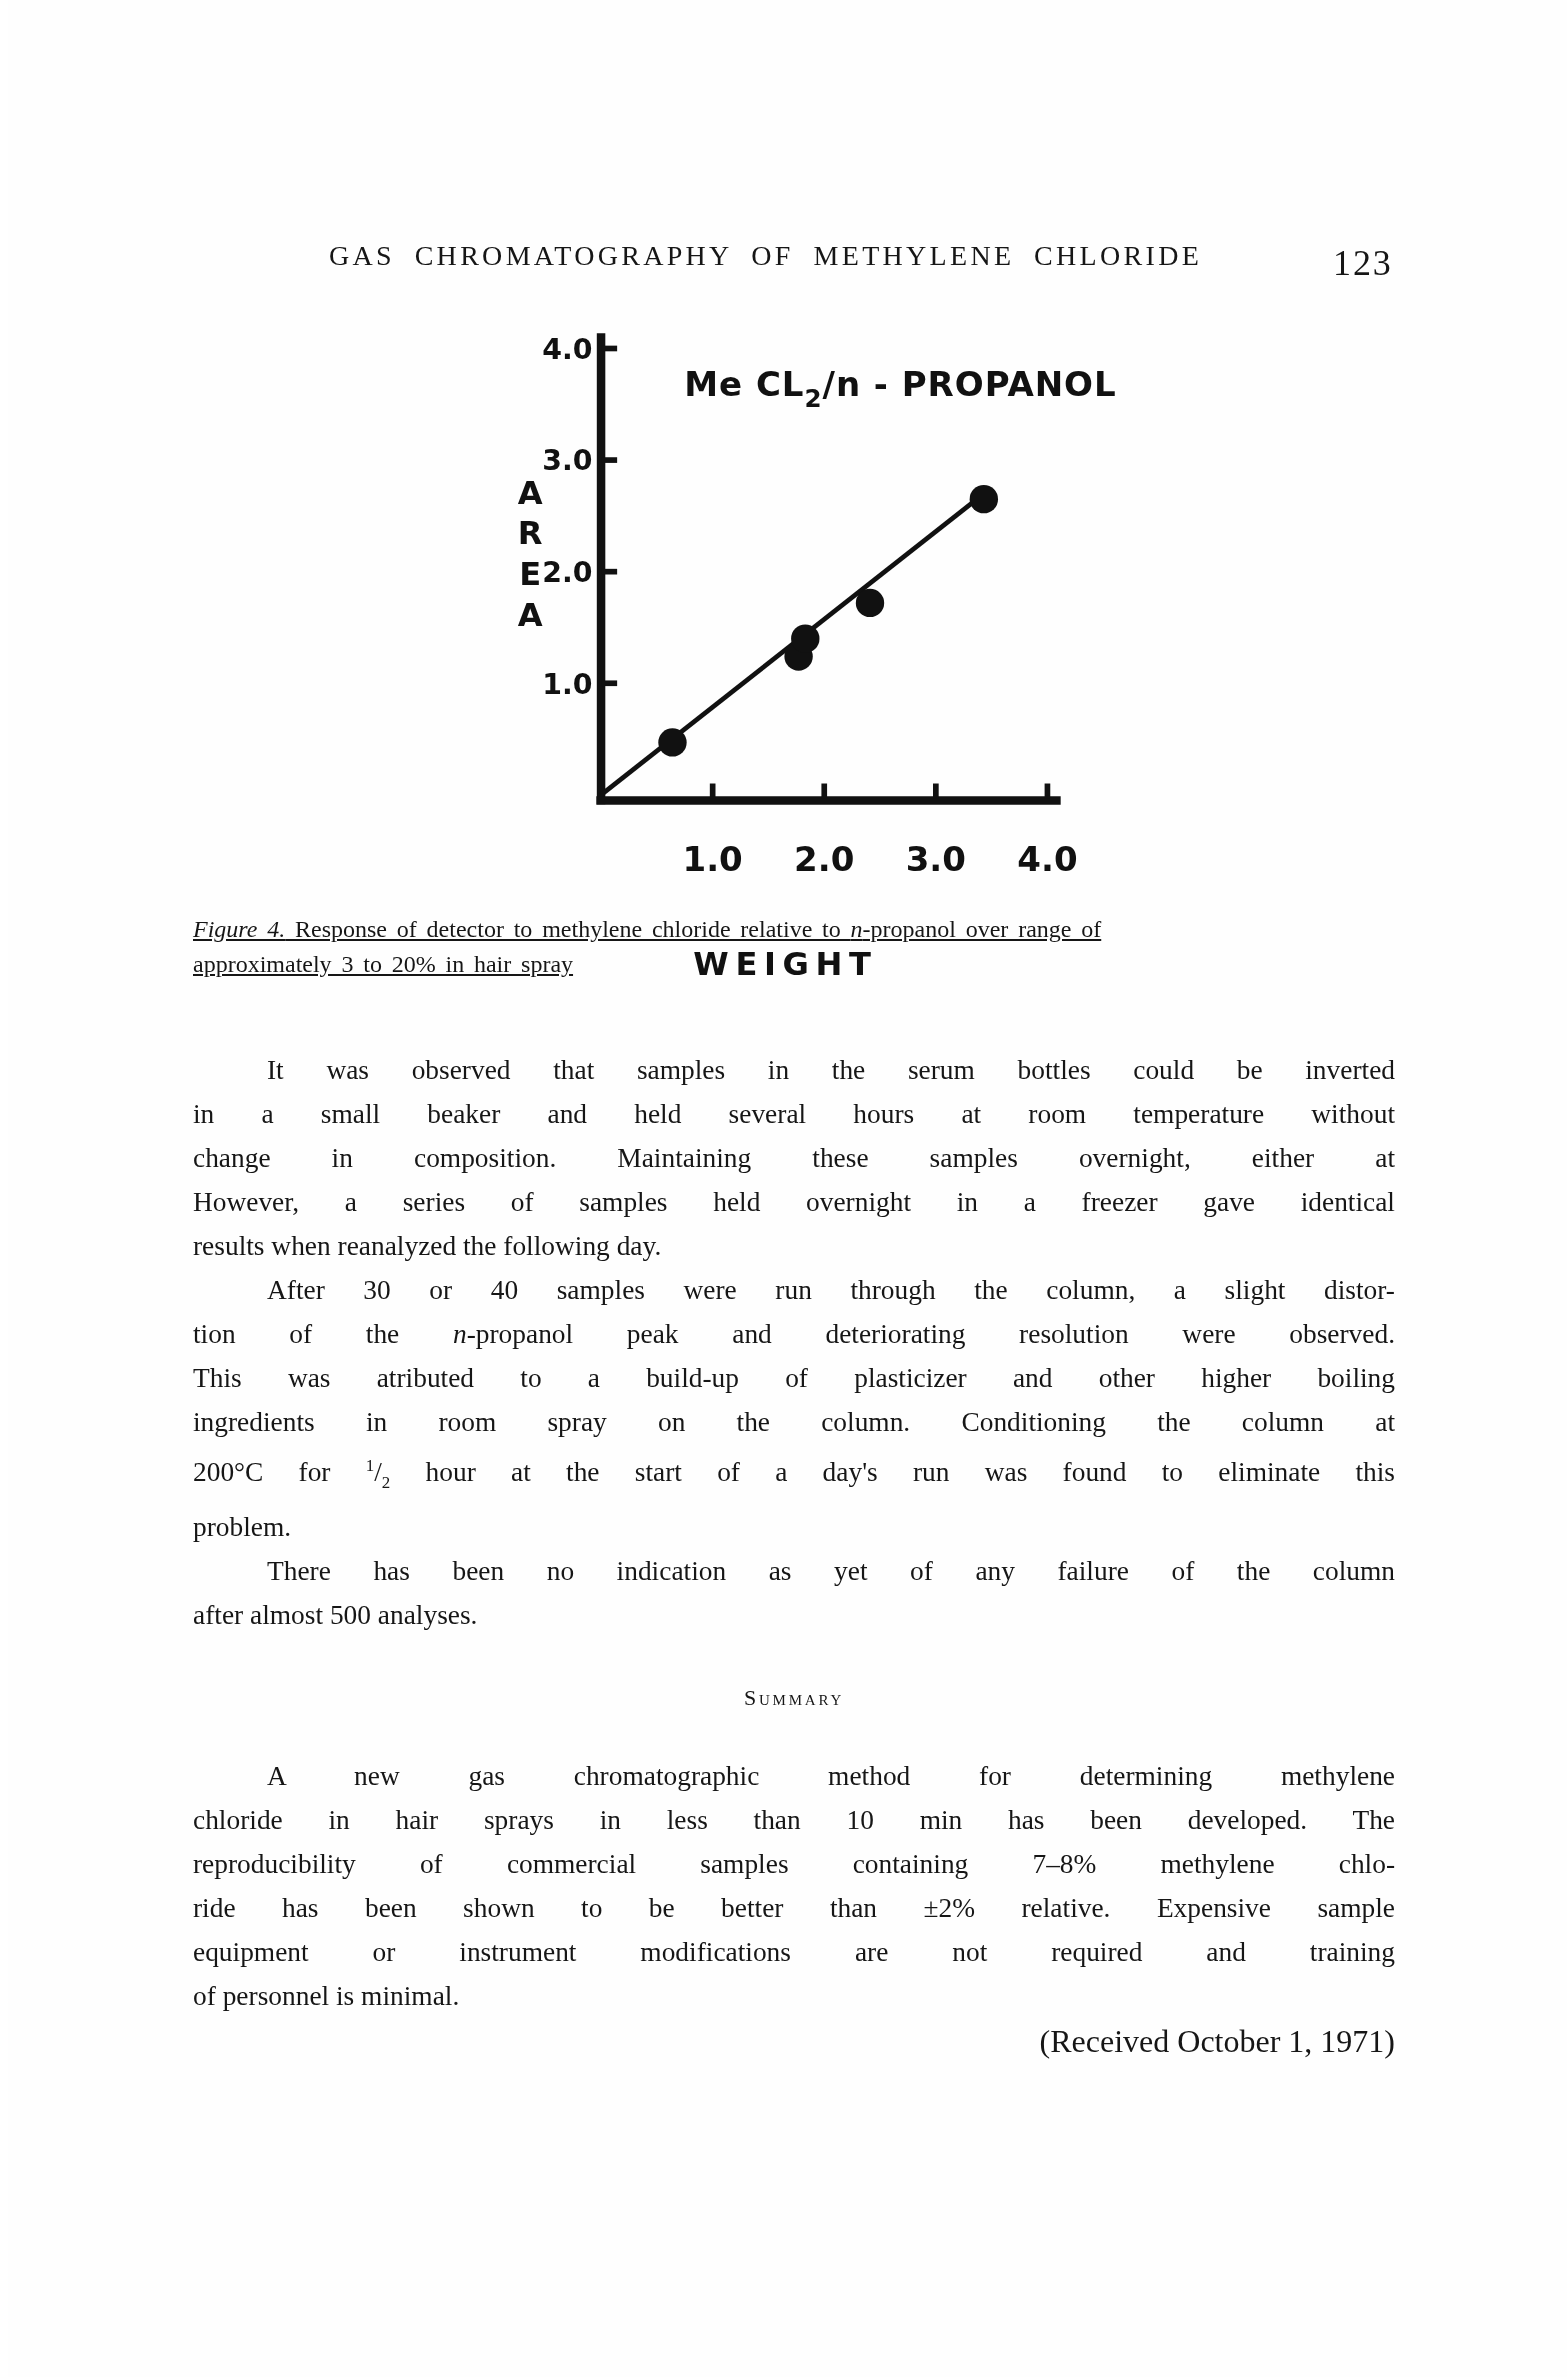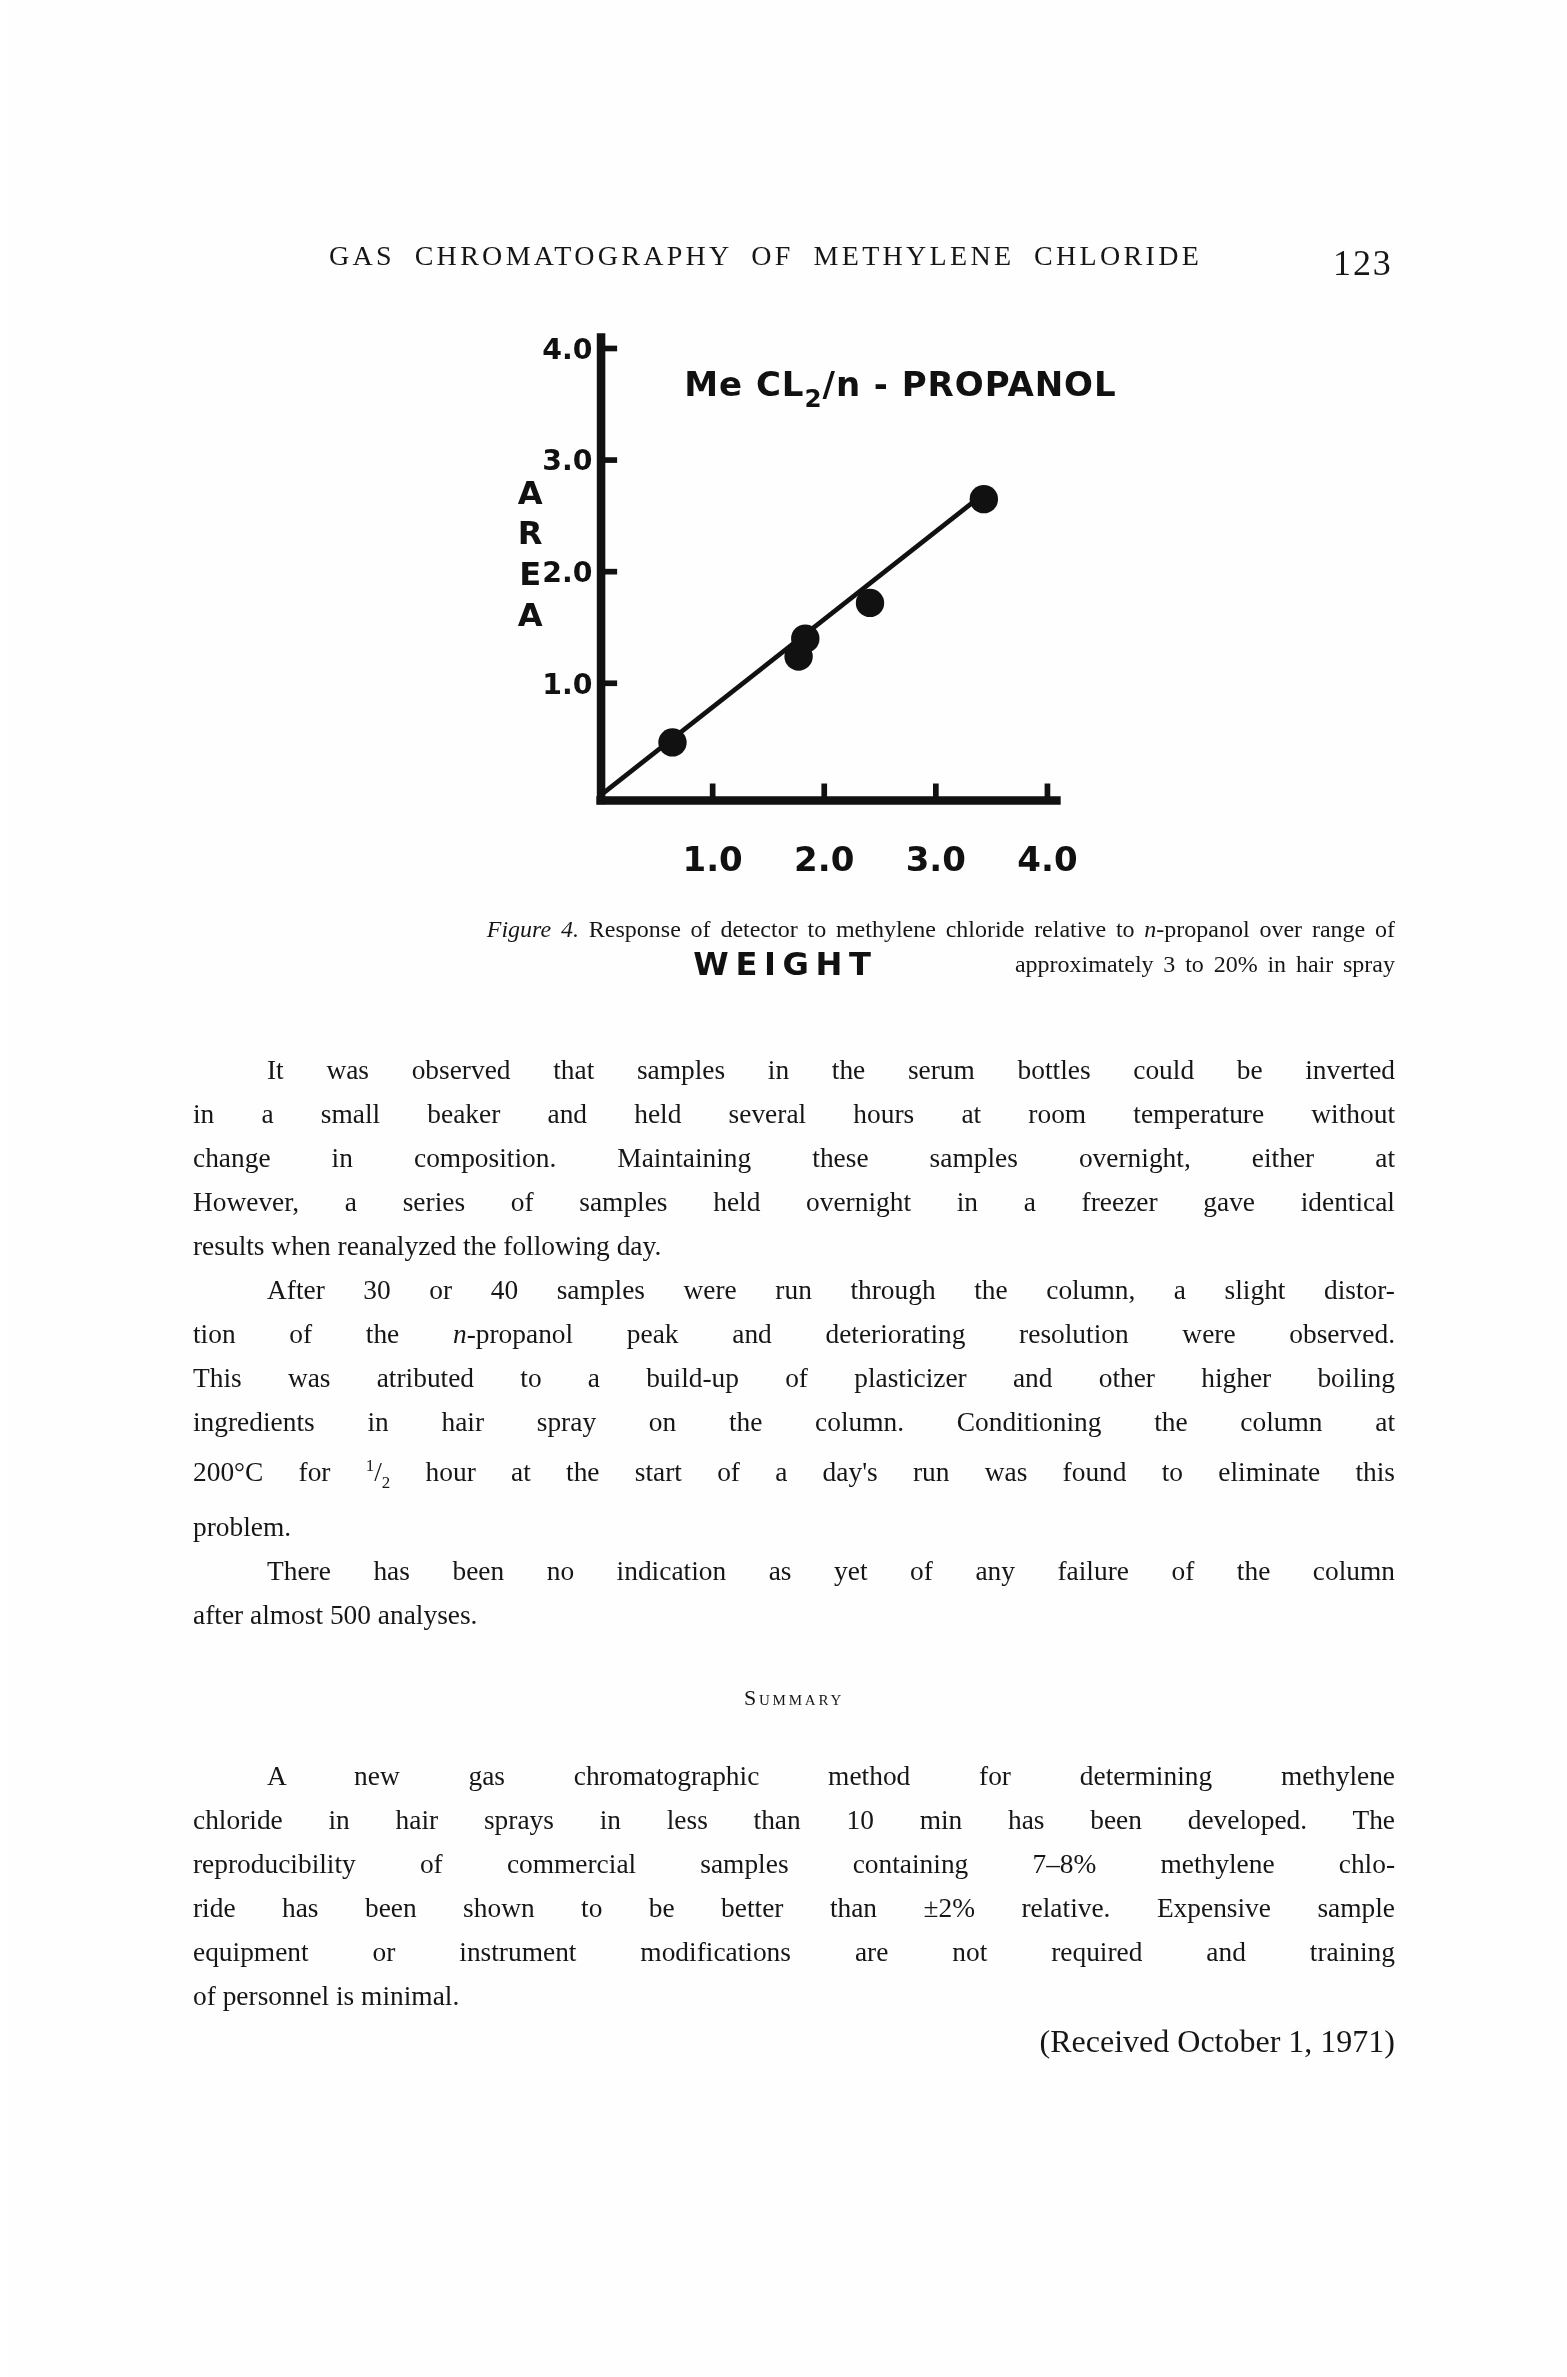--- a/index.html
+++ b/index.html
@@ -16,22 +16,22 @@
   .axis{stroke:#111;stroke-width:9;}
   .tickmark{stroke:#111;stroke-width:6;}
   .fit{stroke:#111;stroke-width:5;}
   .dot{fill:#111;}
   .ylab{font-size:30px;}
   .xlab{font-size:36px;}
   .alab{font-size:34px;}
   .xaxis-label{font-size:34px;letter-spacing:7px;}
   .chart-title{font-size:36px;letter-spacing:1px;}
 
-  .caption{position:absolute;left:185px;top:912px;width:1202px;text-align:right;
-       font-size:24px;line-height:35px;word-spacing:3.8px;}
+  .caption{position:absolute;left:185px;top:912px;width:1202px;text-align:left;
+       font-size:24px;line-height:35px;word-spacing:3.8px;text-decoration:underline;}
   .caption .fig{font-style:italic;}
   .em-n{font-style:italic;}
 
   .body-block{position:absolute;left:185px;top:1048px;width:1202px;
        font-size:27.4px;line-height:44px;}
   .summary-block{position:absolute;left:185px;top:1754px;width:1202px;
        font-size:27.4px;line-height:44px;}
   .jline{text-align:justify;text-align-last:justify;}
   .lline{text-align:left;text-align-last:left;}
   .indent{text-indent:74px;}
@@ -99,21 +99,21 @@
   <div class="body-block">
     <div class="jline indent">It was observed that samples in the serum bottles could be inverted</div>
     <div class="jline">in a small beaker and held several hours at room temperature without</div>
     <div class="jline">change in composition.  Maintaining these samples overnight, either at</div>
     <div class="jline">However, a series of samples held overnight in a freezer gave identical</div>
     <div class="lline">results when reanalyzed the following day.</div>
 
     <div class="jline indent">After 30 or 40 samples were run through the column, a slight distor-</div>
     <div class="jline"><span>tion of the </span><span class="em-n">n</span><span>-propanol peak and deteriorating resolution were observed.</span></div>
     <div class="jline">This was atributed to a build-up of plasticizer and other higher boiling</div>
-    <div class="jline">ingredients in hair spray on the column.  Conditioning the column at</div>
+    <div class="jline">ingredients in room spray on the column.  Conditioning the column at</div>
     <div class="jline"><span>200°C for </span><span class="frac-sup">1</span><span>/</span><span class="frac-sub">2</span><span> hour at the start of a day's run was found to eliminate this</span></div>
     <div class="lline">problem.</div>
 
     <div class="jline indent">There has been no indication as yet of any failure of the column</div>
     <div class="lline">after almost 500 analyses.</div>
   </div>
 
   <div class="summary-heading">Summary</div>
 
   <div class="summary-block">

